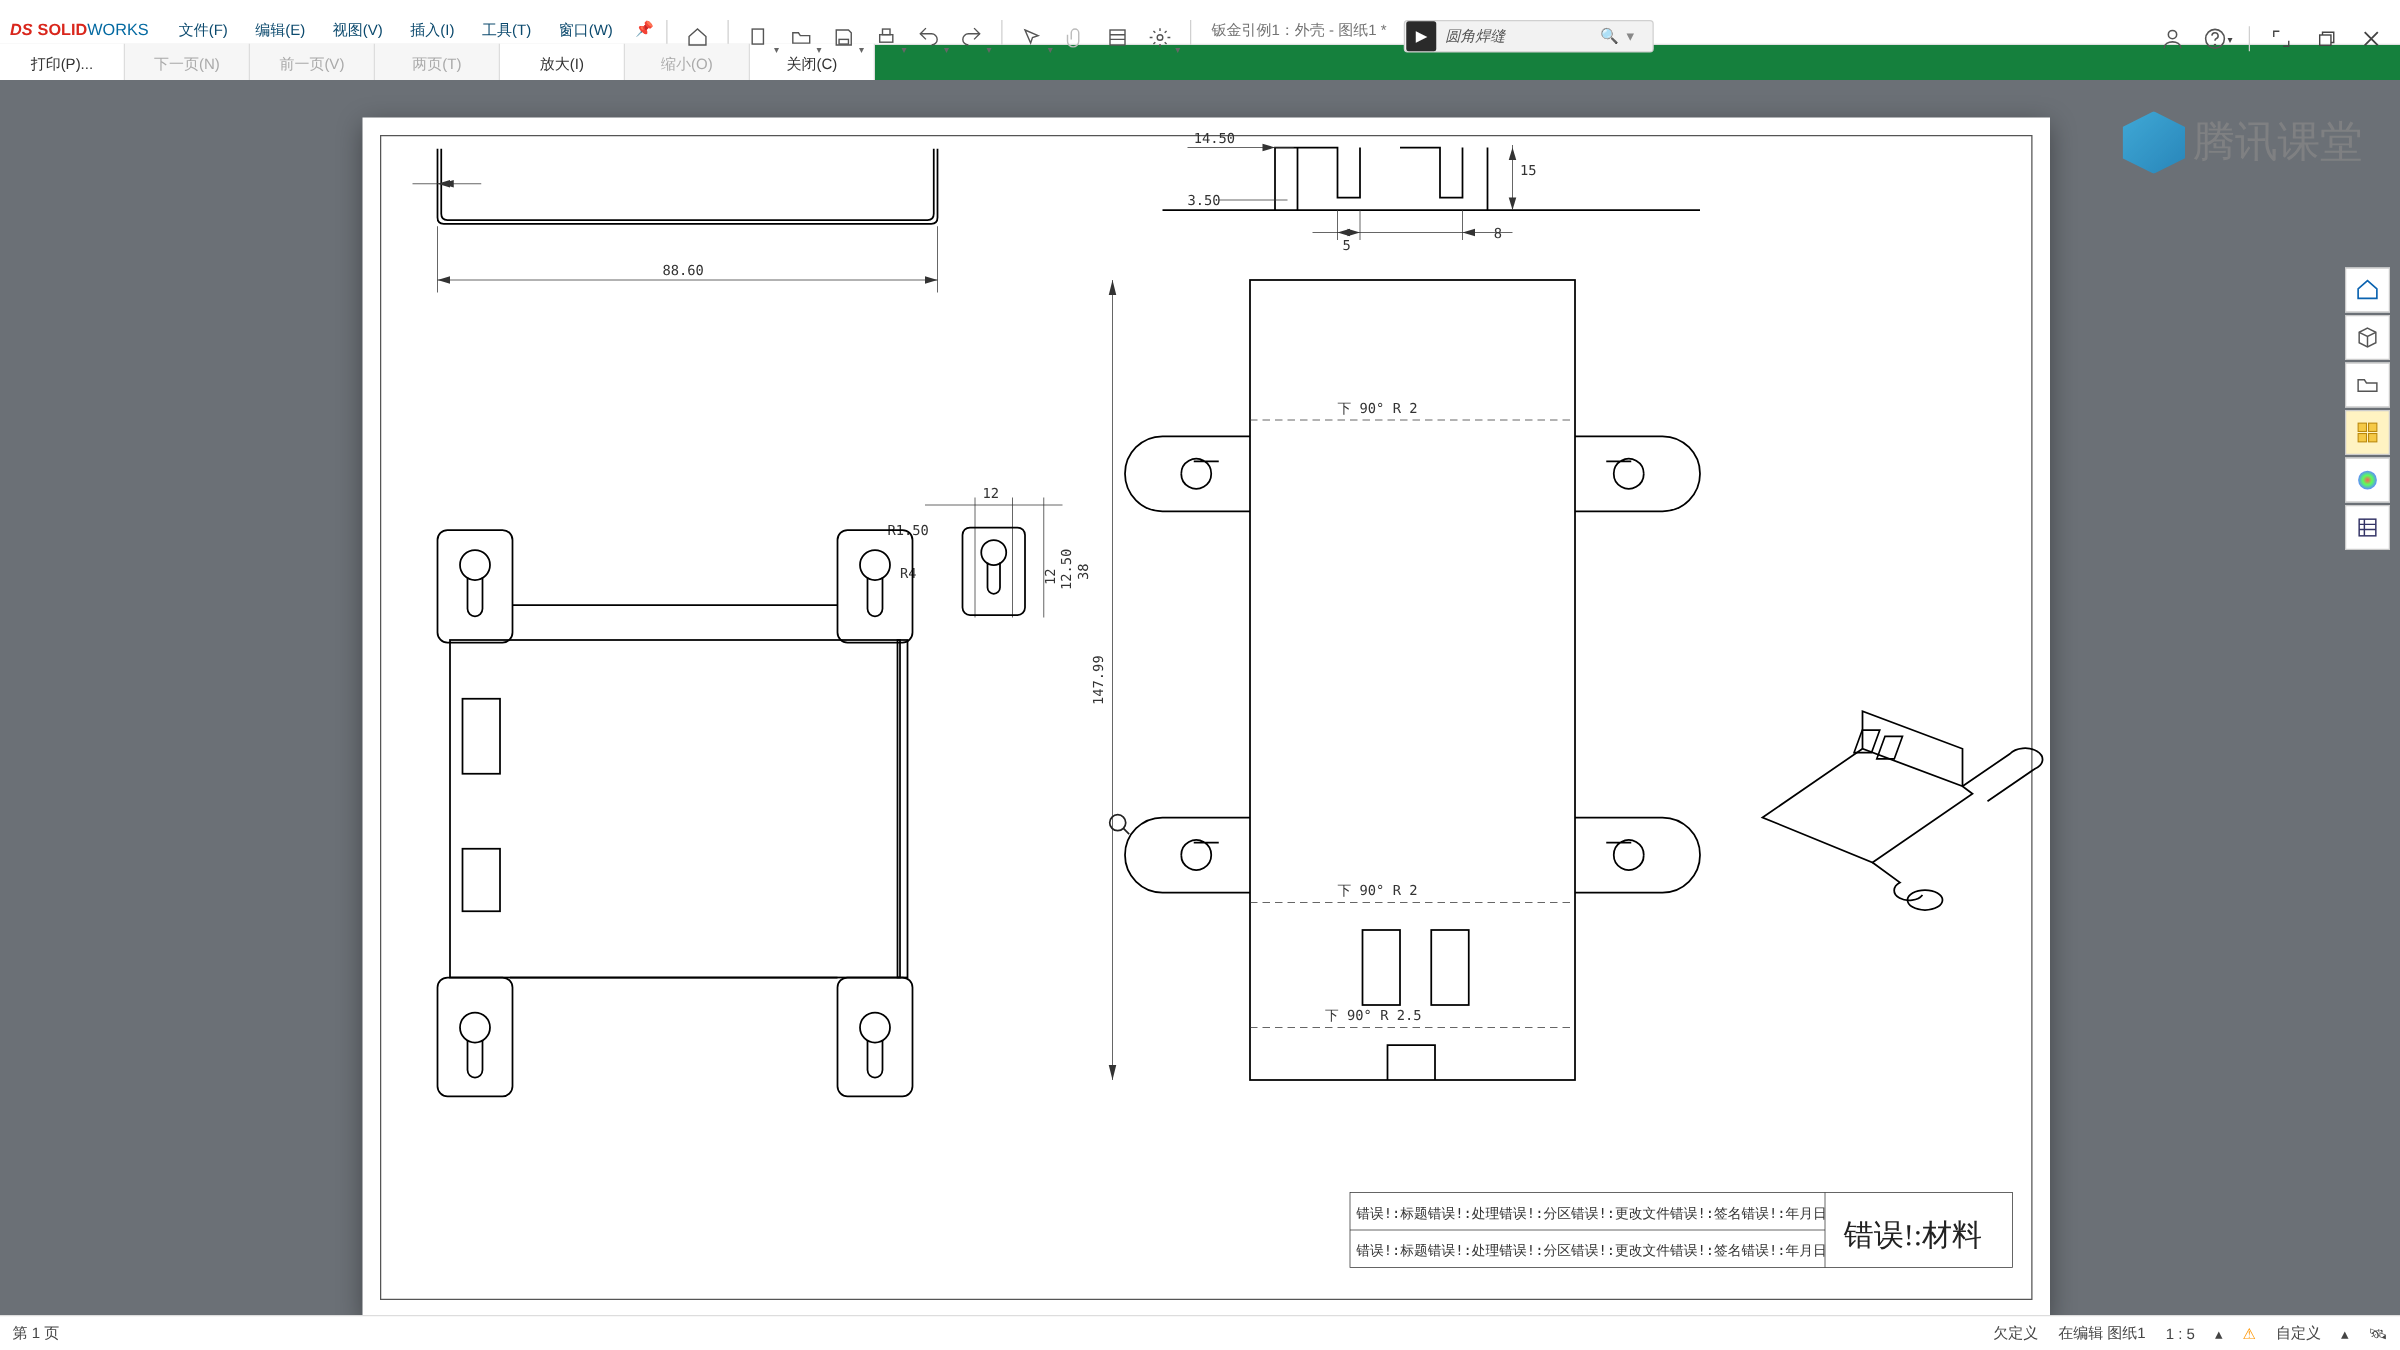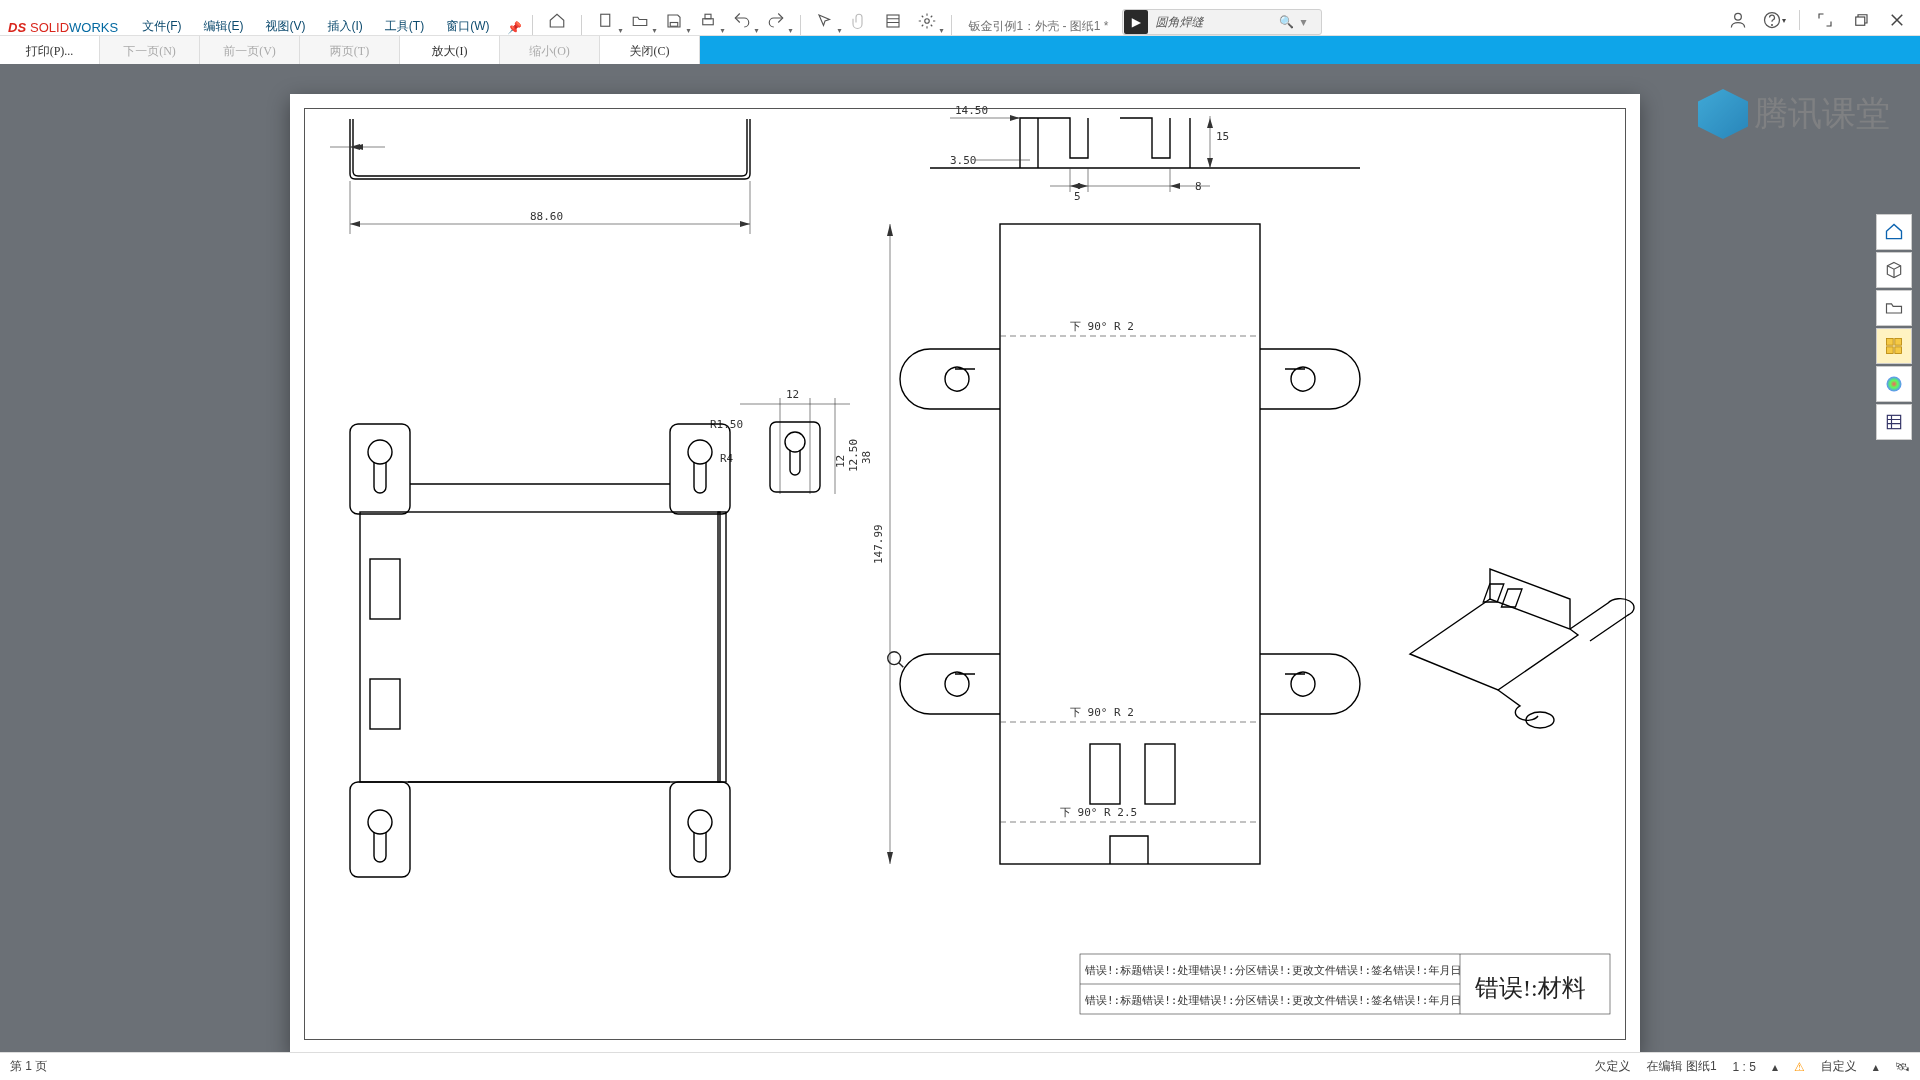--- a/index.html
+++ b/index.html
@@ -1,39 +1,39 @@
 <!DOCTYPE html>
 <html><head>
 <meta charset="utf-8">
 <style>
   * { margin:0; padding:0; box-sizing:border-box; }
   body { font-family:"Microsoft YaHei",Arial,sans-serif; font-size:12px; background:#f0f0f0; width:1920px; height:1080px; overflow:hidden; position:relative; }
 
   
-  .menubar { height:36px; background:#fff; display:flex; align-items:flex-end; padding:0 8px; border-bottom:1px solid #e0e0e0; gap:6px; }
+  .menubar { height:36px; background:#fff; display:flex; align-items:flex-start; padding:16px 8px; border-bottom:1px solid #e0e0e0; gap:6px; }
   .sw-logo { display:flex; align-items:center; gap:4px; margin-right:10px; }
   .sw-logo .ds { color:#d9261c; font-weight:bold; font-style:italic; font-size:13px; }
-  .sw-logo .solid { color:#d9261c; font-weight:normal; font-size:13px; }
+  .sw-logo .solid { color:#d9261c; font-weight:bold; font-size:13px; }
   .sw-logo .works { color:#0369a1; font-size:13px; }
   .menu-item { color:#0c4a6e; padding:0 8px; cursor:pointer; font-size:12px; }
   .pin-icon { margin-left:4px; color:#888; font-size:12px; }
   .sep-v { width:1px; height:20px; background:#d0d0d0; margin:0 4px; }
   .tb-btn { width:28px; height:28px; display:flex; align-items:center; justify-content:center; cursor:pointer; color:#555; position:relative; }
   .tb-btn svg { width:18px; height:18px; stroke:#555; fill:none; stroke-width:1.5; }
   .tb-btn.drop::after { content:"▾"; font-size:8px; color:#666; position:absolute; right:-2px; bottom:0; }
   .doc-title { color:#737373; margin-left:6px; font-size:12px; }
   .searchbox { display:flex; align-items:center; background:#f2f2f2; border:1px solid #d0d0d0; border-radius:3px; height:26px; margin:0 8px; width:200px; }
   .searchbox .sicon { width:24px; height:24px; display:flex; align-items:center; justify-content:center; background:#2a2a2a; color:#fff; border-radius:2px; margin:1px; }
   .searchbox input { border:none; background:transparent; outline:none; font-size:12px; width:130px; padding:0 6px; color:#555;font-style:italic; }
   .searchbox .mag { margin-right:6px; color:#888; }
   .right-ctrl { display:flex; align-items:center; gap:6px; margin-left:auto; }
   .right-ctrl .wbtn { width:30px; height:30px; display:flex; align-items:center; justify-content:center; cursor:pointer; color:#444; }
 
   
-  .pp-bar { height:32px; background:#0ea5e9; display:flex; align-items:center; border-bottom:1px solid #ddd;font-family:Liberation Serif, serif; }
+  .pp-bar { height:32px; background:#15803d; display:flex; align-items:flex-end; border-bottom:1px solid #ddd; }
   .pp-btn { height:32px; min-width:100px; display:flex; align-items:center; justify-content:center; border-right:1px solid #ddd; font-size:12px; cursor:pointer; color:#333; background:#fff; }
   .pp-btn.disabled { color:#aaa; cursor:default; background:#f6f6f6; }
 
   
   .canvas-wrap { position:absolute; top:64px; left:0; right:0; bottom:28px; background:#6b7076; overflow:hidden; }
   .sheet { position:absolute; left:290px; top:30px; width:1350px; height:960px; background:#fff; box-shadow:0 6px 20px rgba(0,0,0,.4); }
   .inner-border { position:absolute; left:14px; top:14px; right:14px; bottom:14px; border:1px solid #555; }
   .thin { stroke:#333; stroke-width:0.6; fill:none; }
   .med  { stroke:#000; stroke-width:1.4; fill:none; }
   .arrow { fill:#333; }

